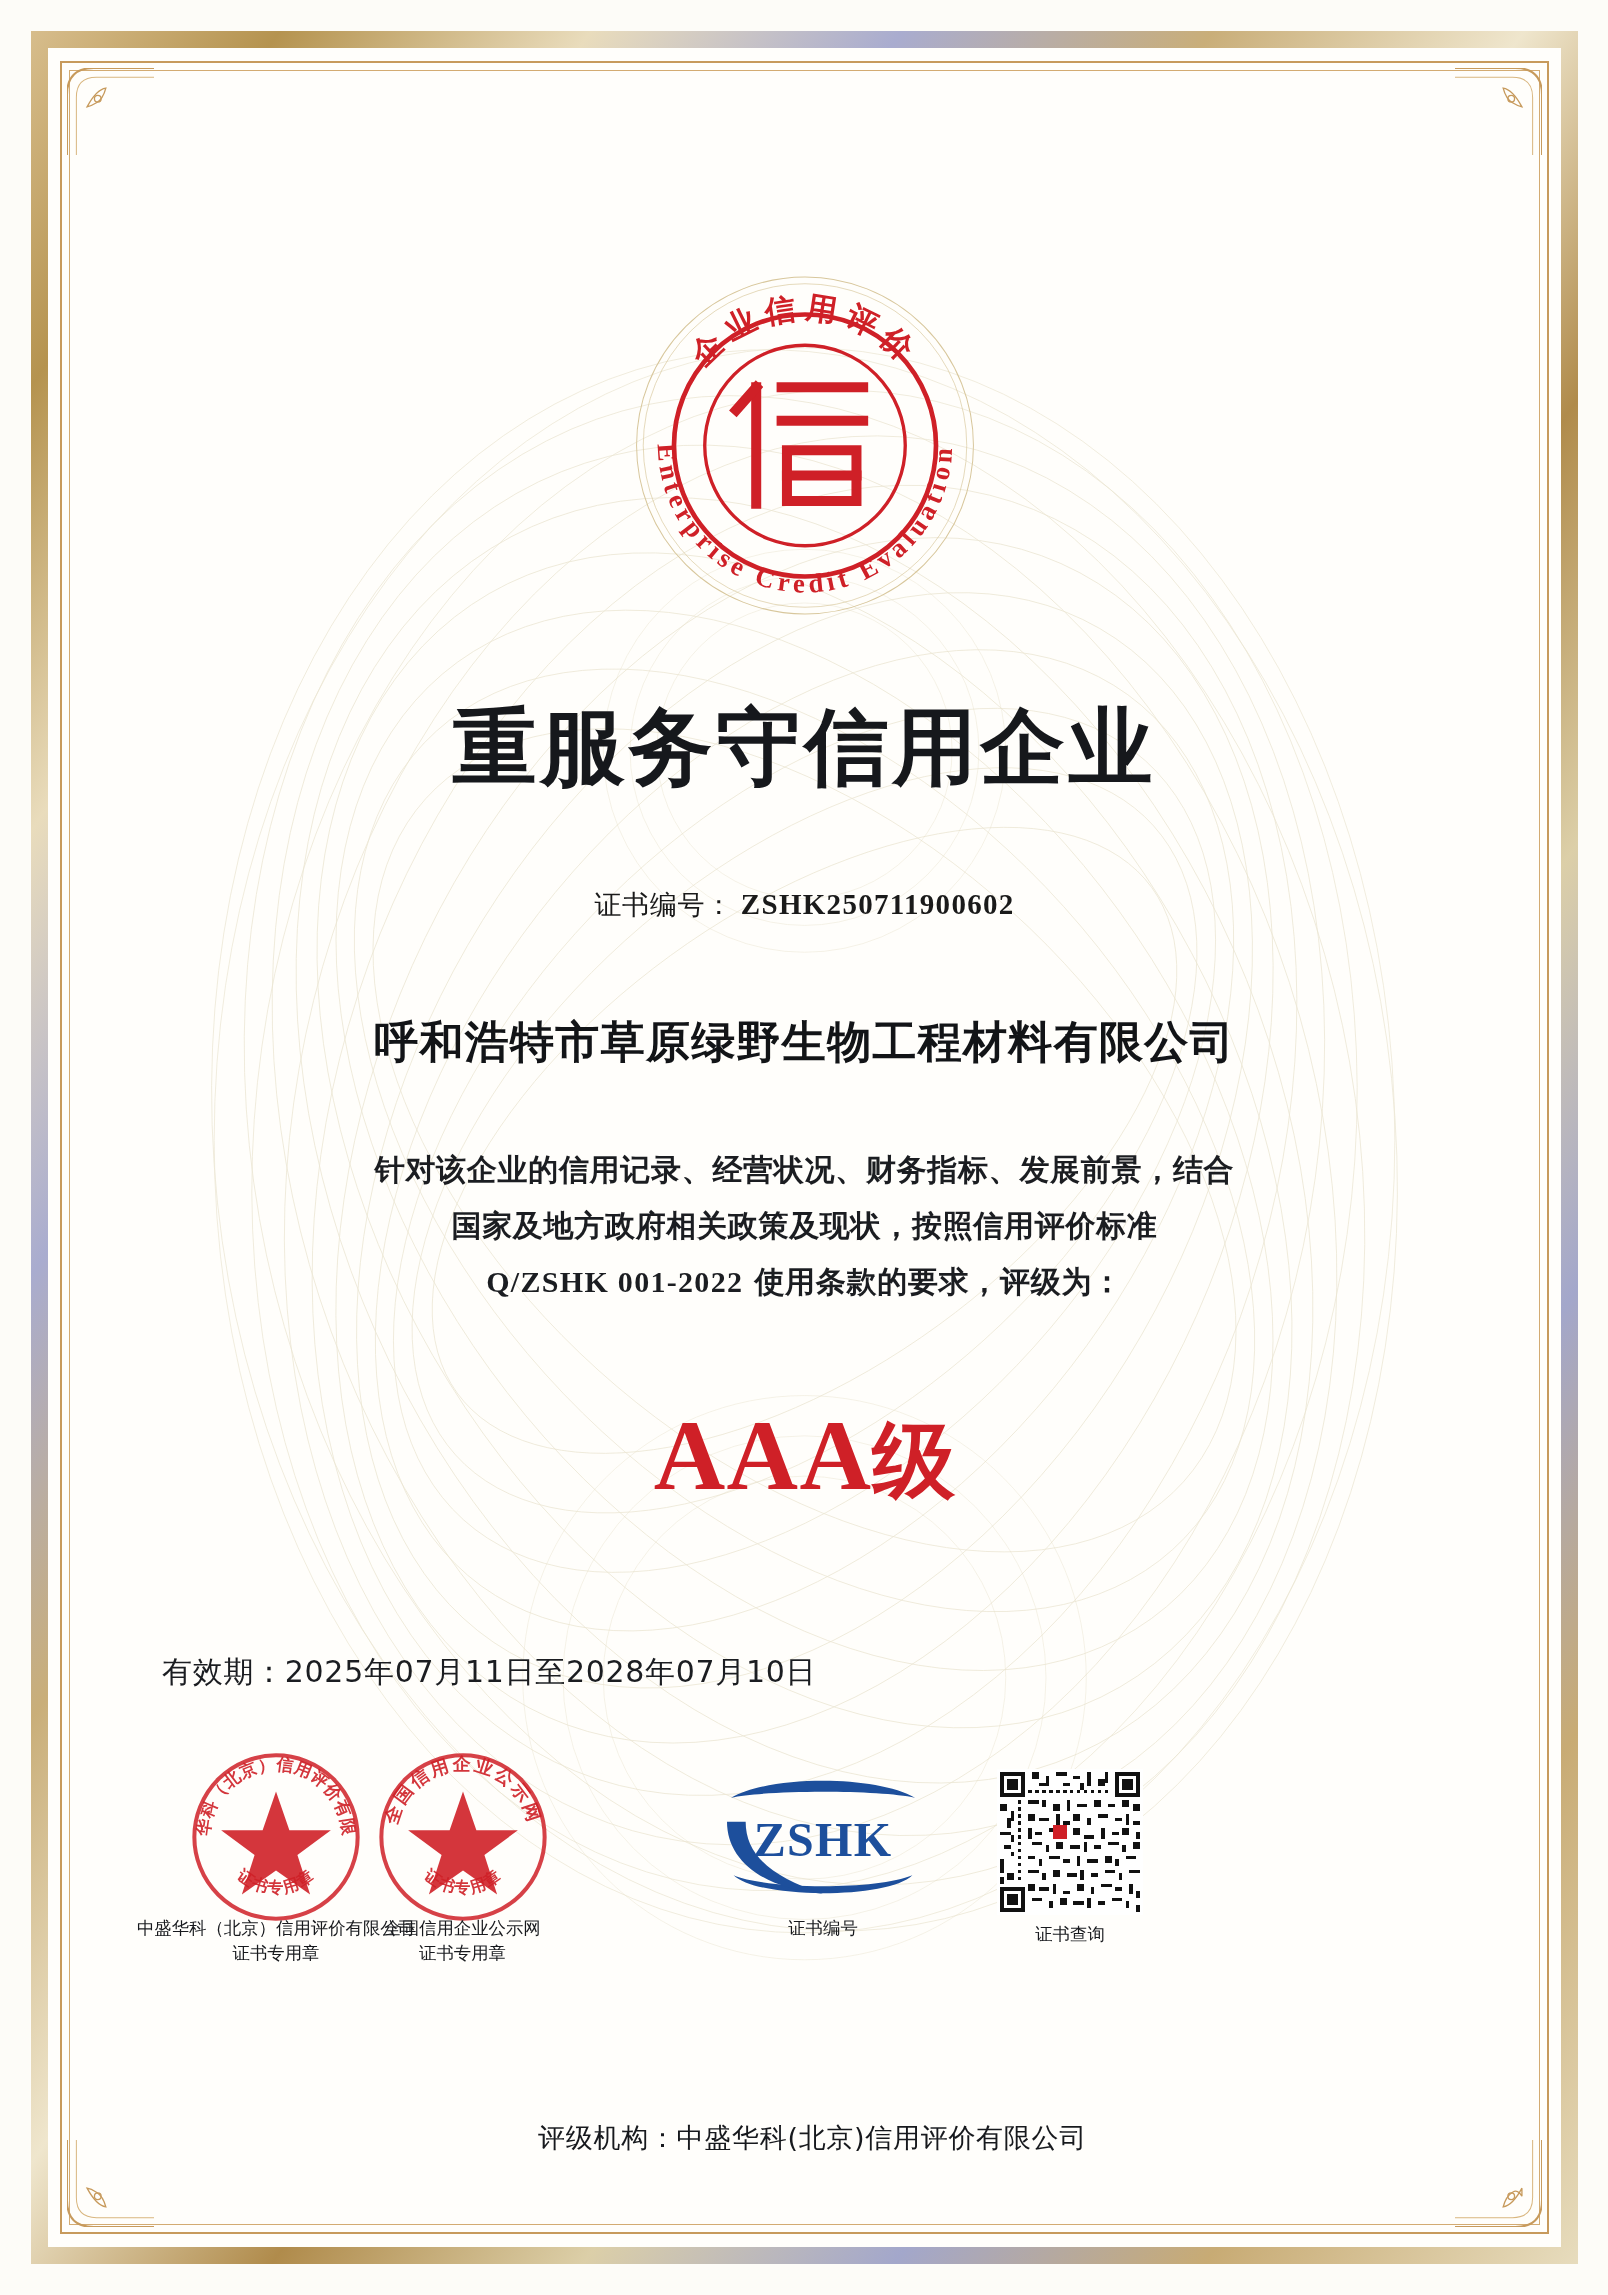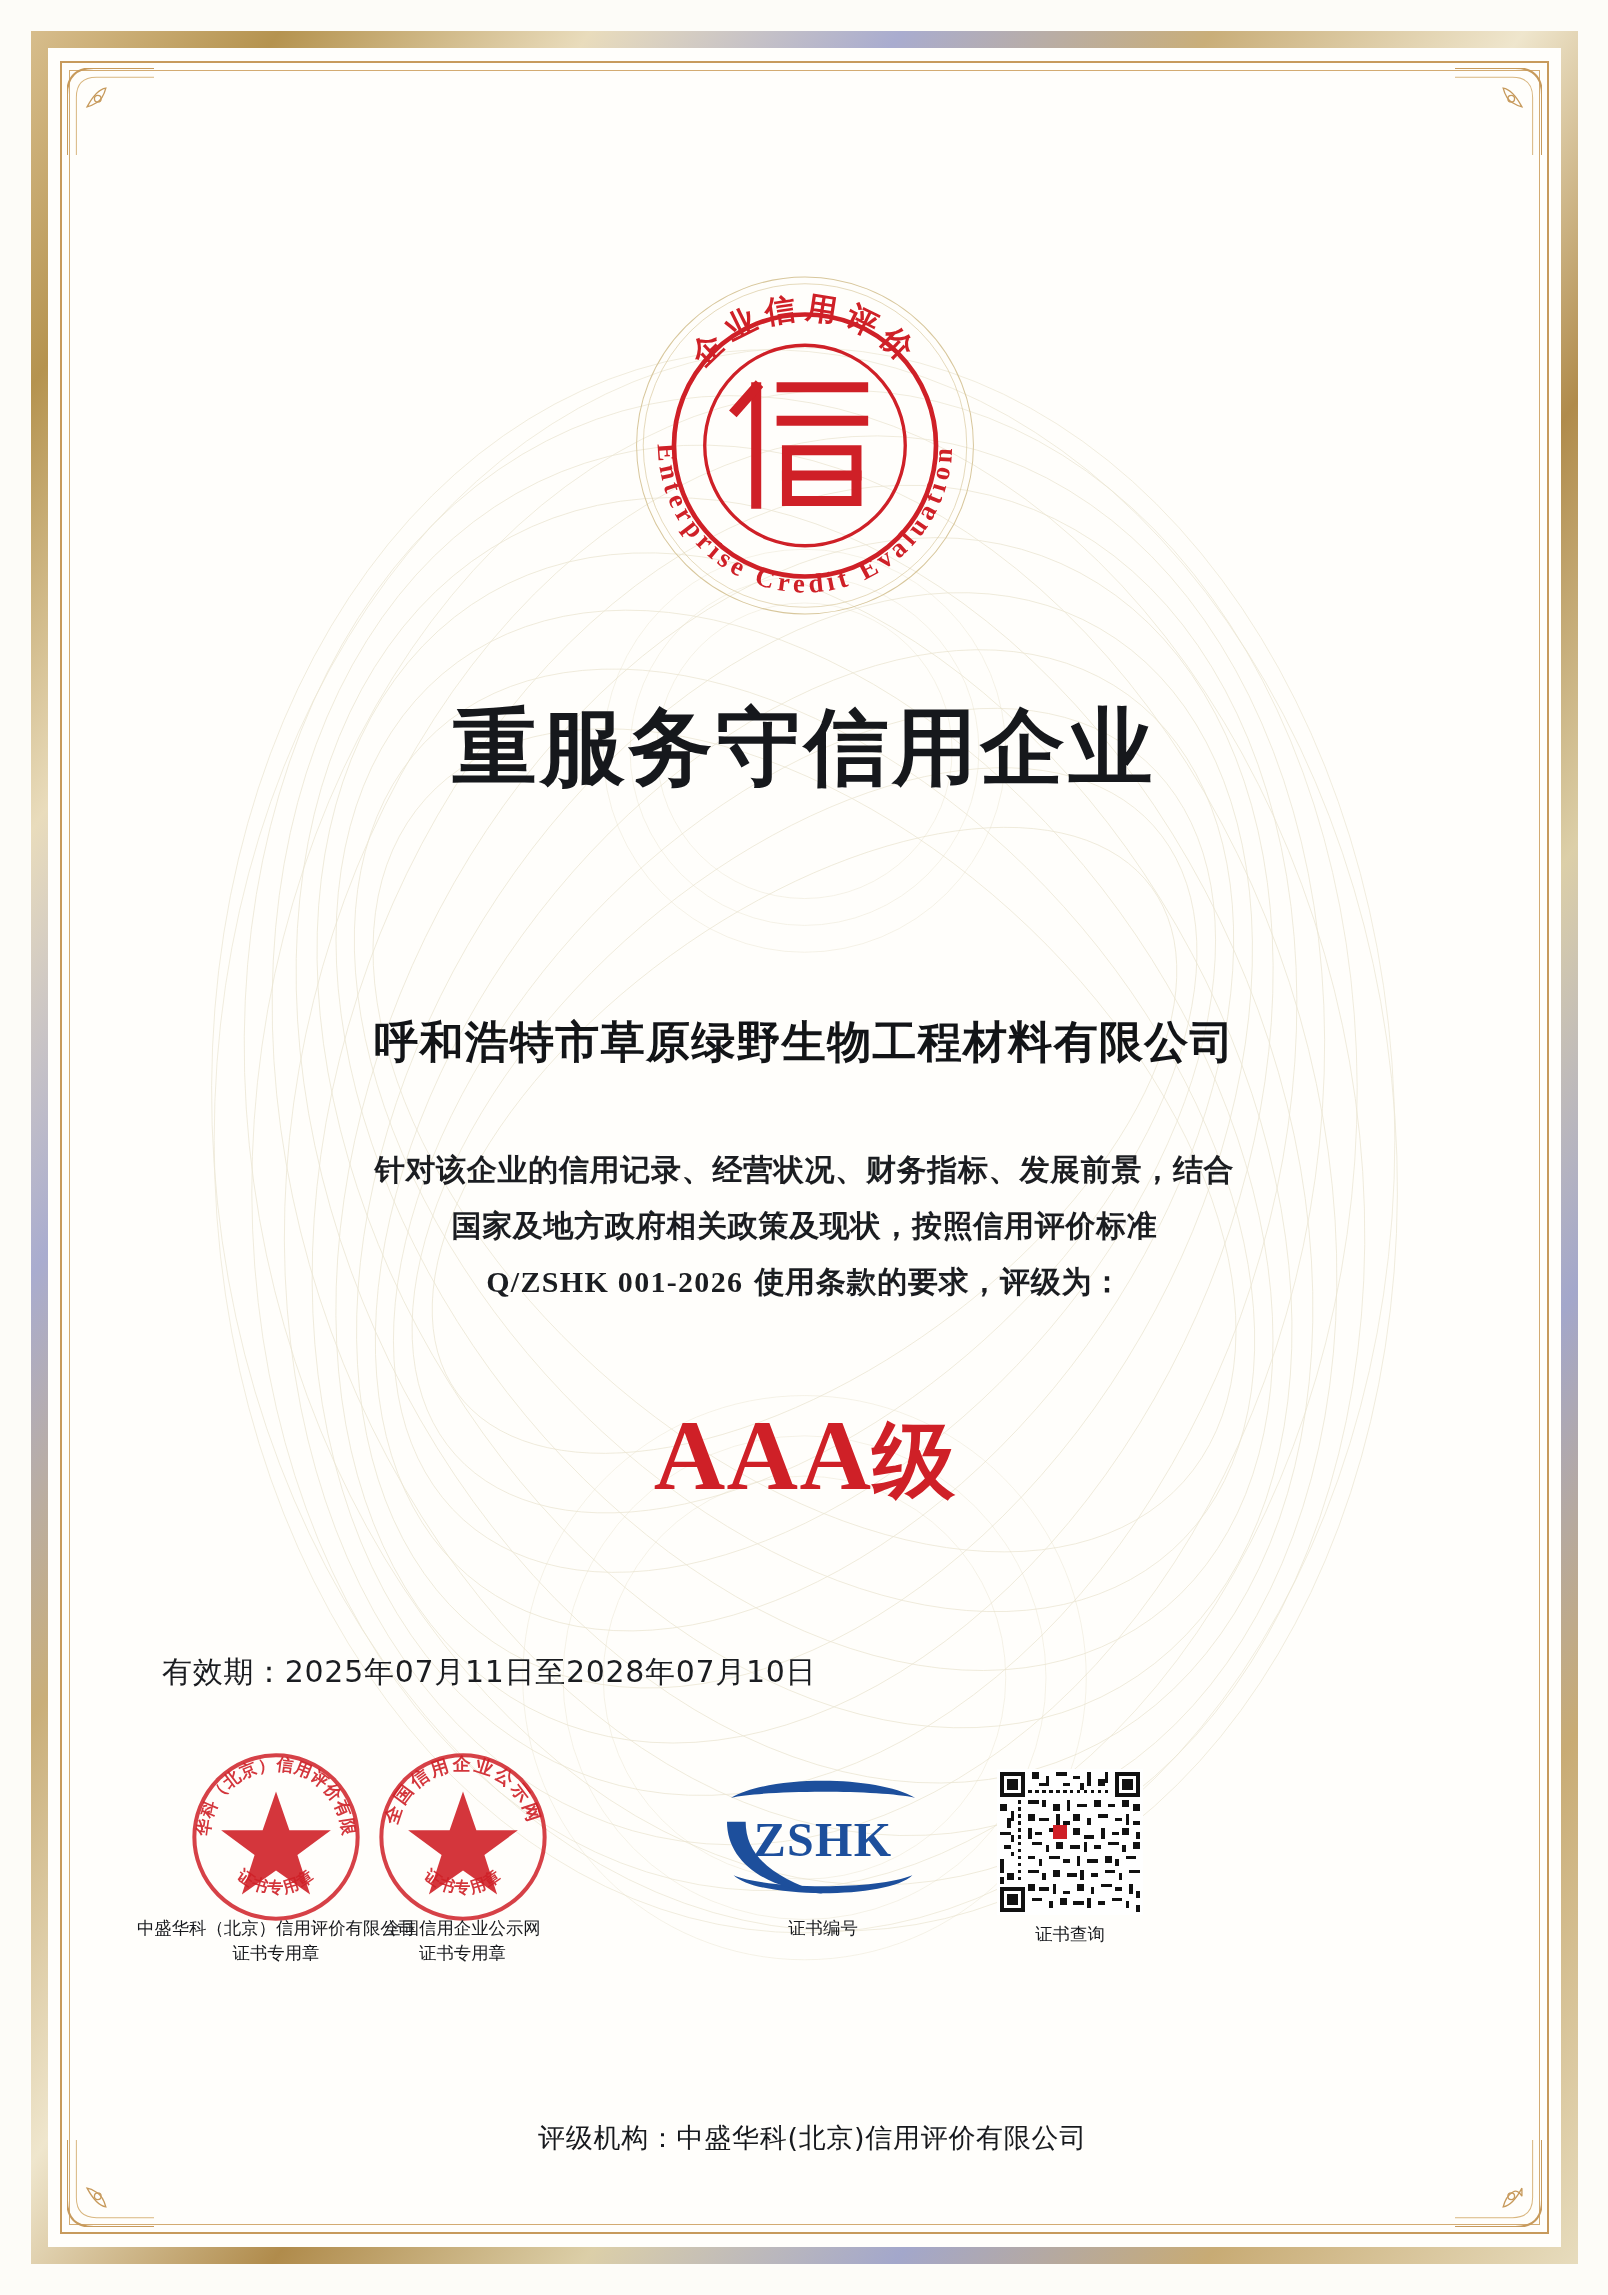--- a/index.html
+++ b/index.html
@@ -393,28 +393,32 @@
           <textPath href="#arcTop" startOffset="50%" text-anchor="middle">企业信用评价</textPath>
         </text>
         <text font-family="Liberation Serif, serif" font-size="40" font-weight="bold" fill="#cf2027" letter-spacing="7">
           <textPath href="#arcBottom" startOffset="50%" text-anchor="middle">Enterprise Credit Evaluation</textPath>
         </text>
       </svg>
     </div>
 
     <div class="main-title">重服务守信用企业</div>
 
+    <div class="cert-no">
+      <span class="label">证书编号：</span>
+      <span class="value">ZSHK250711900602</span>
+    </div>
 
     <div class="company">呼和浩特市草原绿野生物工程材料有限公司</div>
 
     <div class="body-text">
       <div>针对该企业的信用记录、经营状况、财务指标、发展前景，结合</div>
       <div>国家及地方政府相关政策及现状，按照信用评价标准</div>
       <div>
-        <span class="std">Q/ZSHK 001-2026</span>
+        <span class="std">Q/ZSHK 001-2022</span>
         <span>使用条款的要求，评级为：</span>
       </div>
     </div>
 
     <div class="grade">
       <span class="latin">AAA</span><span class="cn">级</span>
     </div>
 
     <div class="validity">有效期：2025年07月11日至2028年07月10日</div>
 

